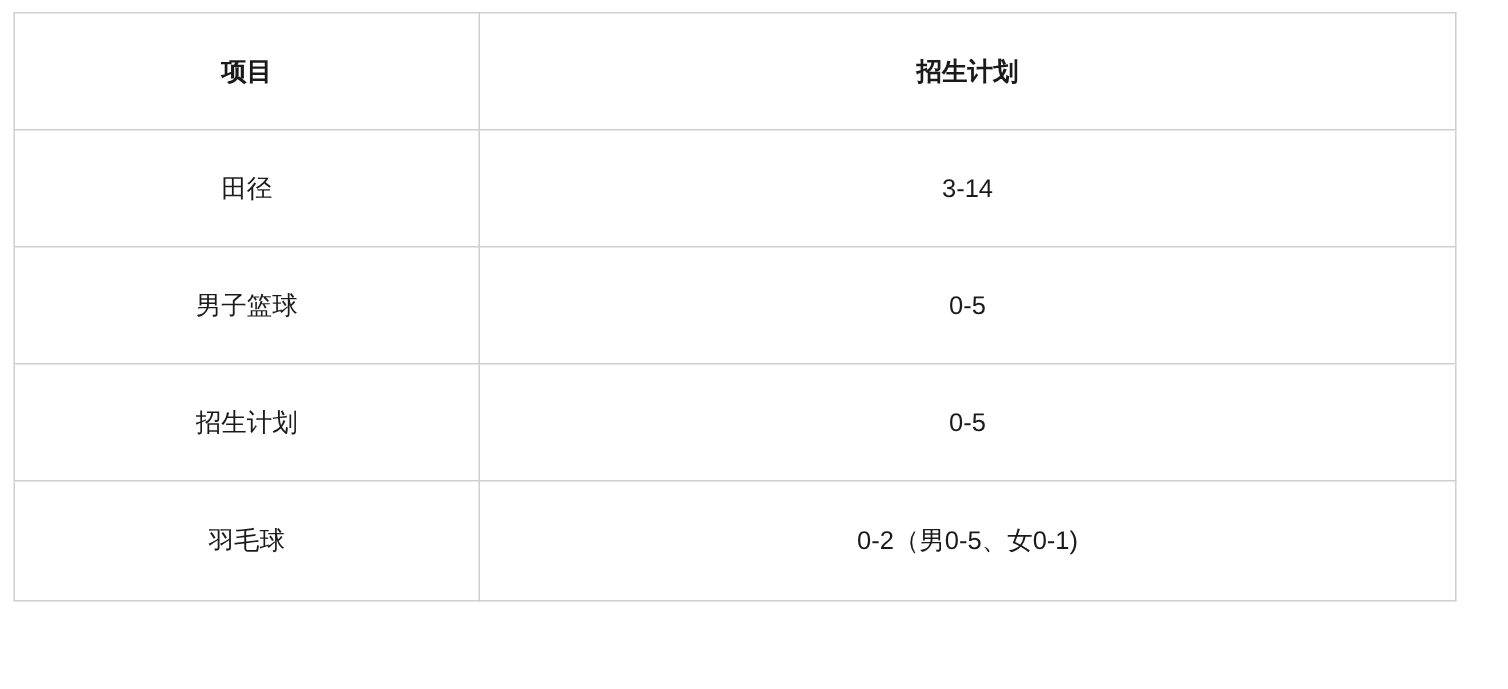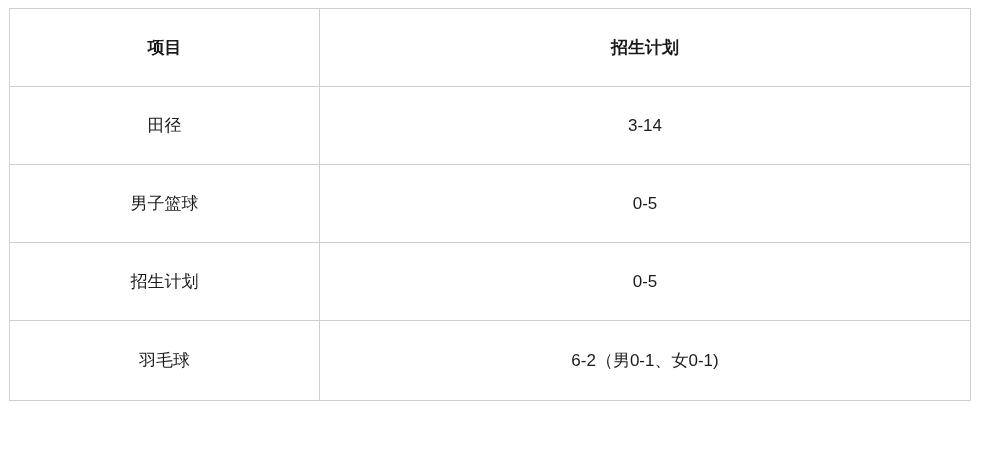--- a/index.html
+++ b/index.html
@@ -78,17 +78,17 @@
       <tr>
         <td>男子篮球</td>
         <td>0-5</td>
       </tr>
       <tr>
         <td>招生计划</td>
         <td>0-5</td>
       </tr>
       <tr>
         <td>羽毛球</td>
-        <td>6-2（男0-1、女0-1)</td>
+        <td>0-2（男0-5、女0-1)</td>
       </tr>
     </tbody>
   </table>
 </div>
 
 </body></html>

